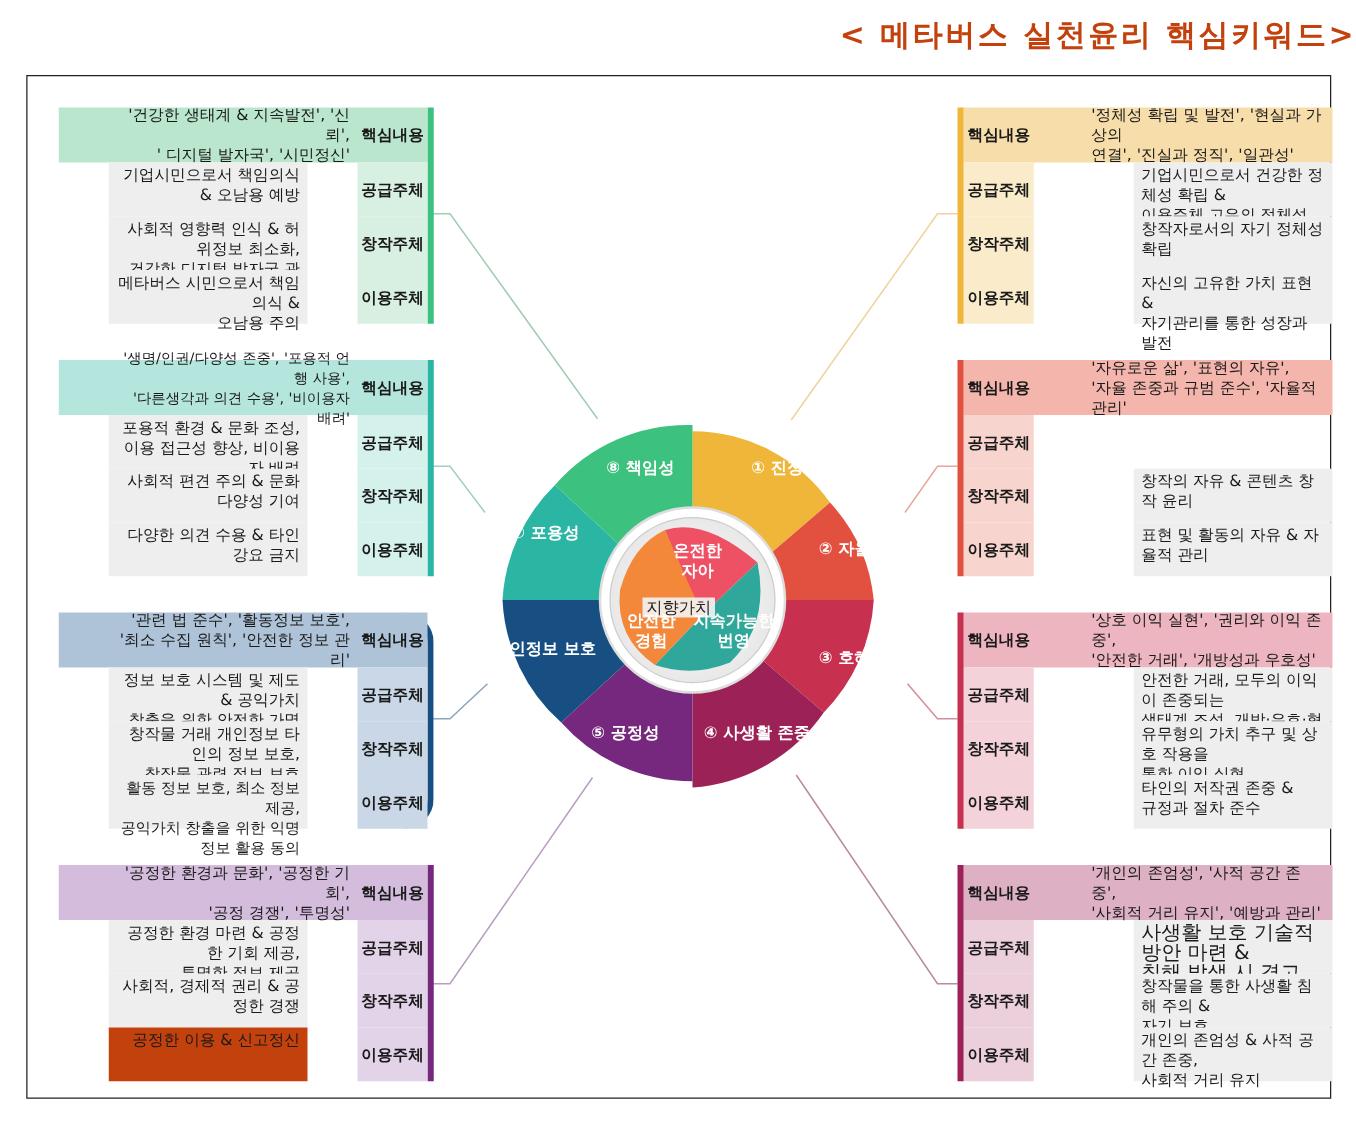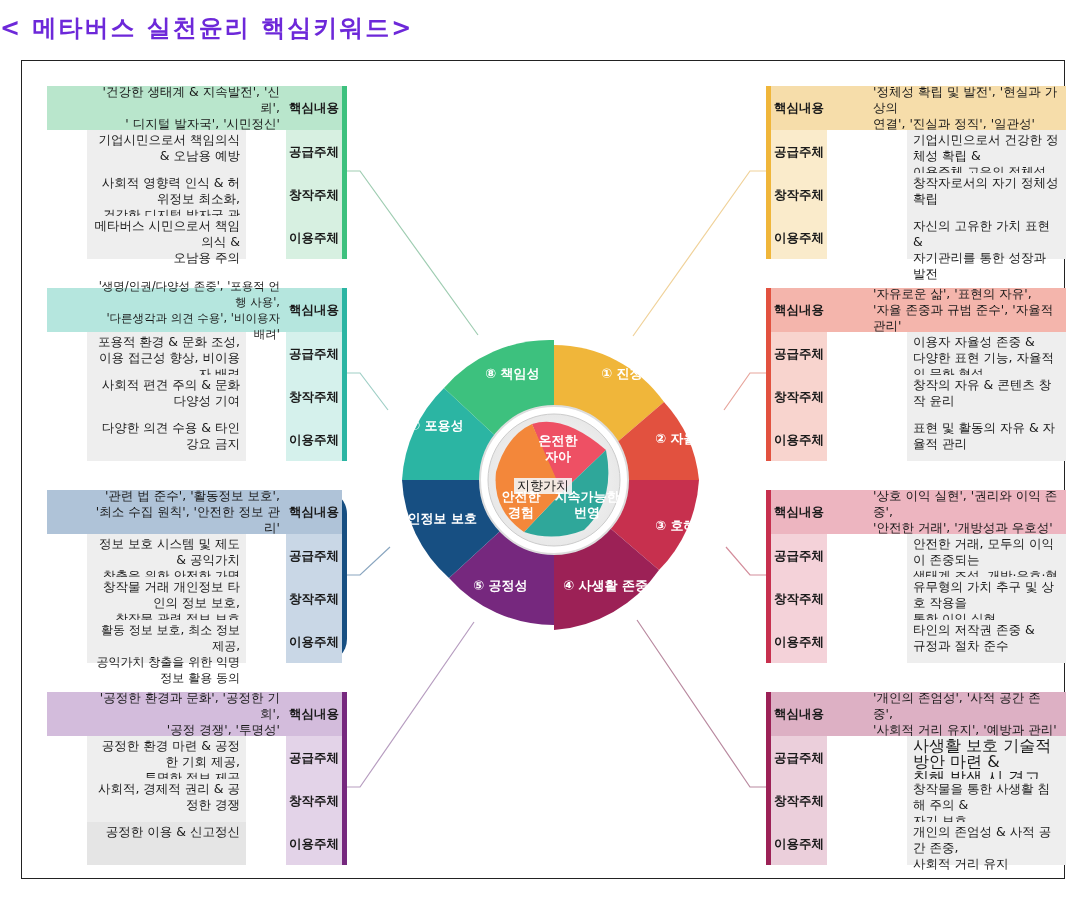--- a/index.html
+++ b/index.html
@@ -1,19 +1,19 @@
 <!DOCTYPE html>
 <html><head>
 <meta charset="utf-8">
 <style>
   html, body { margin:0; padding:0; background:#ffffff; }
   body { width:1085px; height:897px; position:relative; overflow:hidden;
          font-family:"DejaVu Sans","Liberation Sans",sans-serif; color:#1a1a1a; }
-  .title { position:absolute; left:0; top:12px; width:1085px; text-align:left;
-           font-size:24px; font-weight:bold; letter-spacing:2px; color:#6d28d9; }
+  .title { position:absolute; left:0; top:12px; width:1085px; text-align:right;
+           font-size:24px; font-weight:bold; letter-spacing:2px; color:#c2410c; }
   .frame { position:absolute; left:21px; top:60px; width:1044px; height:819px;
            border:1.5px solid #222; box-sizing:border-box; }
   .panel { position:absolute; width:295px; font-size:12.5px; line-height:16px; }
   .row { display:flex; align-items:center; }
   .row .txt { flex:1; padding:2px 6px; box-sizing:border-box; display:flex; align-items:flex-start;margin-left:40px; }
   .row .lbl { width:56px; font-weight:bold; font-size:12.5px; display:flex; align-items:center;
               justify-content:center; align-self:stretch; }
   .panel.left .txt { justify-content:flex-end; text-align:right; }
   .panel.right .txt { justify-content:flex-start; text-align:left; }
   .panel.left { border-right:5px solid; }
@@ -169,21 +169,21 @@
       </div>
     <div class="lbl" style="background:#E3D3E8;">공급주체</div>
   </div>
   <div class="row sub">
     <div class="txt" style="background:#EEEEEE; align-self:stretch;">
         <div>사회적, 경제적 권리 &amp; 공정한 경쟁</div>
       </div>
     <div class="lbl" style="background:#E3D3E8;">창작주체</div>
   </div>
   <div class="row sub">
-    <div class="txt" style="background:#e5e5e5; align-self:stretch;">
+    <div class="txt" style="background:#c2410c; align-self:stretch;">
         <div>공정한 이용 &amp; 신고정신</div>
       </div>
     <div class="lbl" style="background:#E3D3E8;">이용주체</div>
   </div>
 </div>
 
 <div class="panel right" style="left:766px; top:86px; border-color:#F0B63A;">
   <div class="row core" style="background:#F6DDAA;">
     <div class="lbl">핵심내용</div>
     <div class="txt">
@@ -224,26 +224,20 @@
     <div class="lbl">핵심내용</div>
     <div class="txt">
         <div>
           <div>'자유로운 삶', '표현의 자유',</div>
           <div>'자율 존중과 규범 준수', '자율적 관리'</div>
         </div>
       </div>
   </div>
   <div class="row sub">
     <div class="lbl" style="background:#F8D4CE;">공급주체</div>
-    <div class="txt" style="background:#EEEEEE; align-self:stretch;">
-        <div>
-          <div>이용자 자율성 존중 &amp;</div>
-          <div>다양한 표현 기능, 자율적인 문화 형성</div>
-        </div>
-      </div>
   </div>
   <div class="row sub">
     <div class="lbl" style="background:#F8D4CE;">창작주체</div>
     <div class="txt" style="background:#EEEEEE; align-self:stretch;">
         <div>창작의 자유 &amp; 콘텐츠 창작 윤리</div>
       </div>
   </div>
   <div class="row sub">
     <div class="lbl" style="background:#F8D4CE;">이용주체</div>
     <div class="txt" style="background:#EEEEEE; align-self:stretch;">

